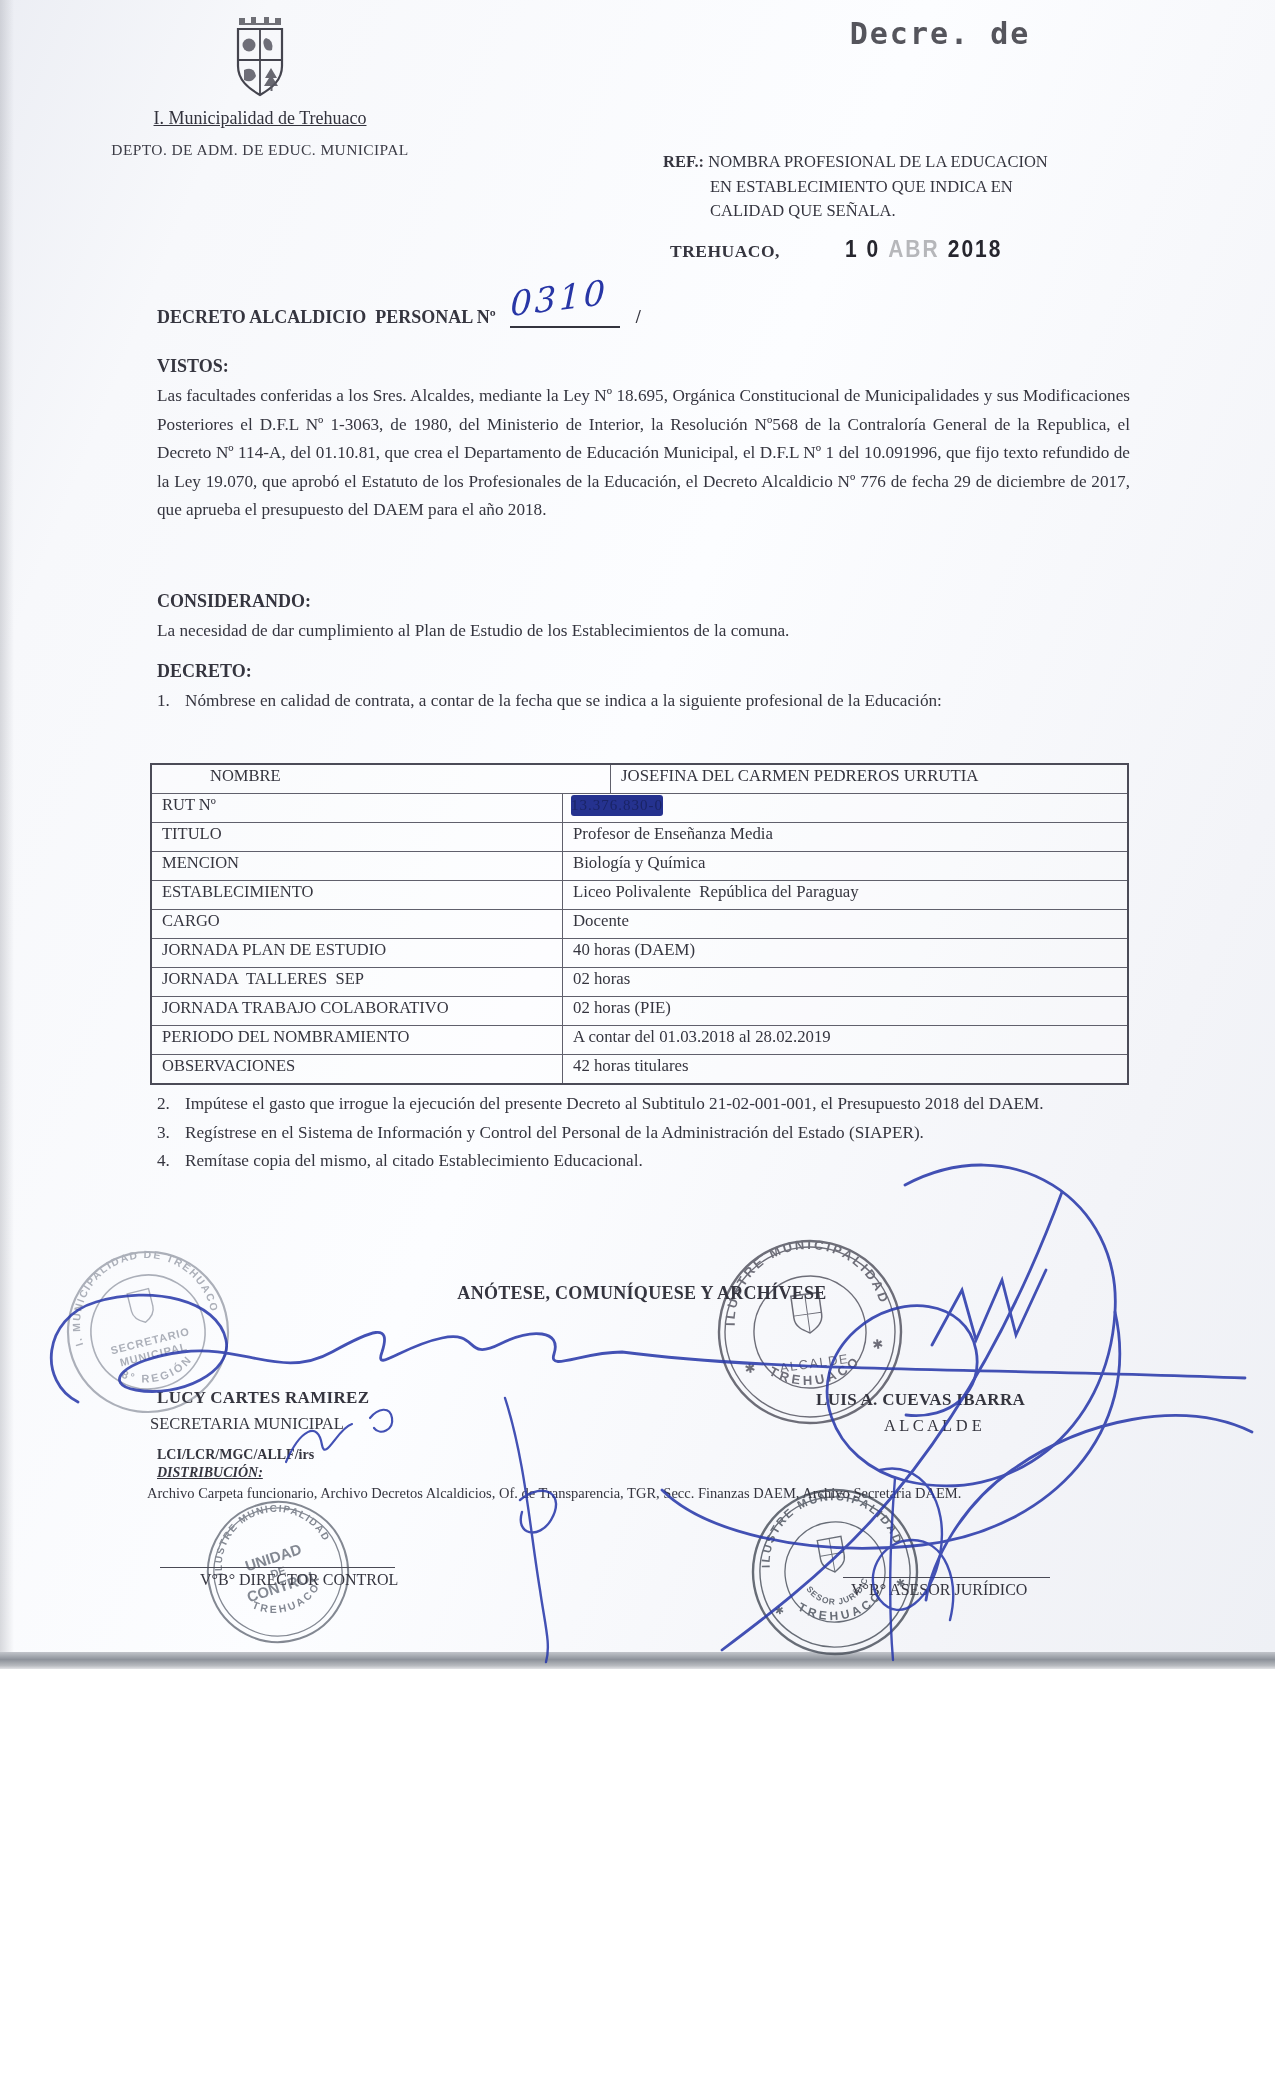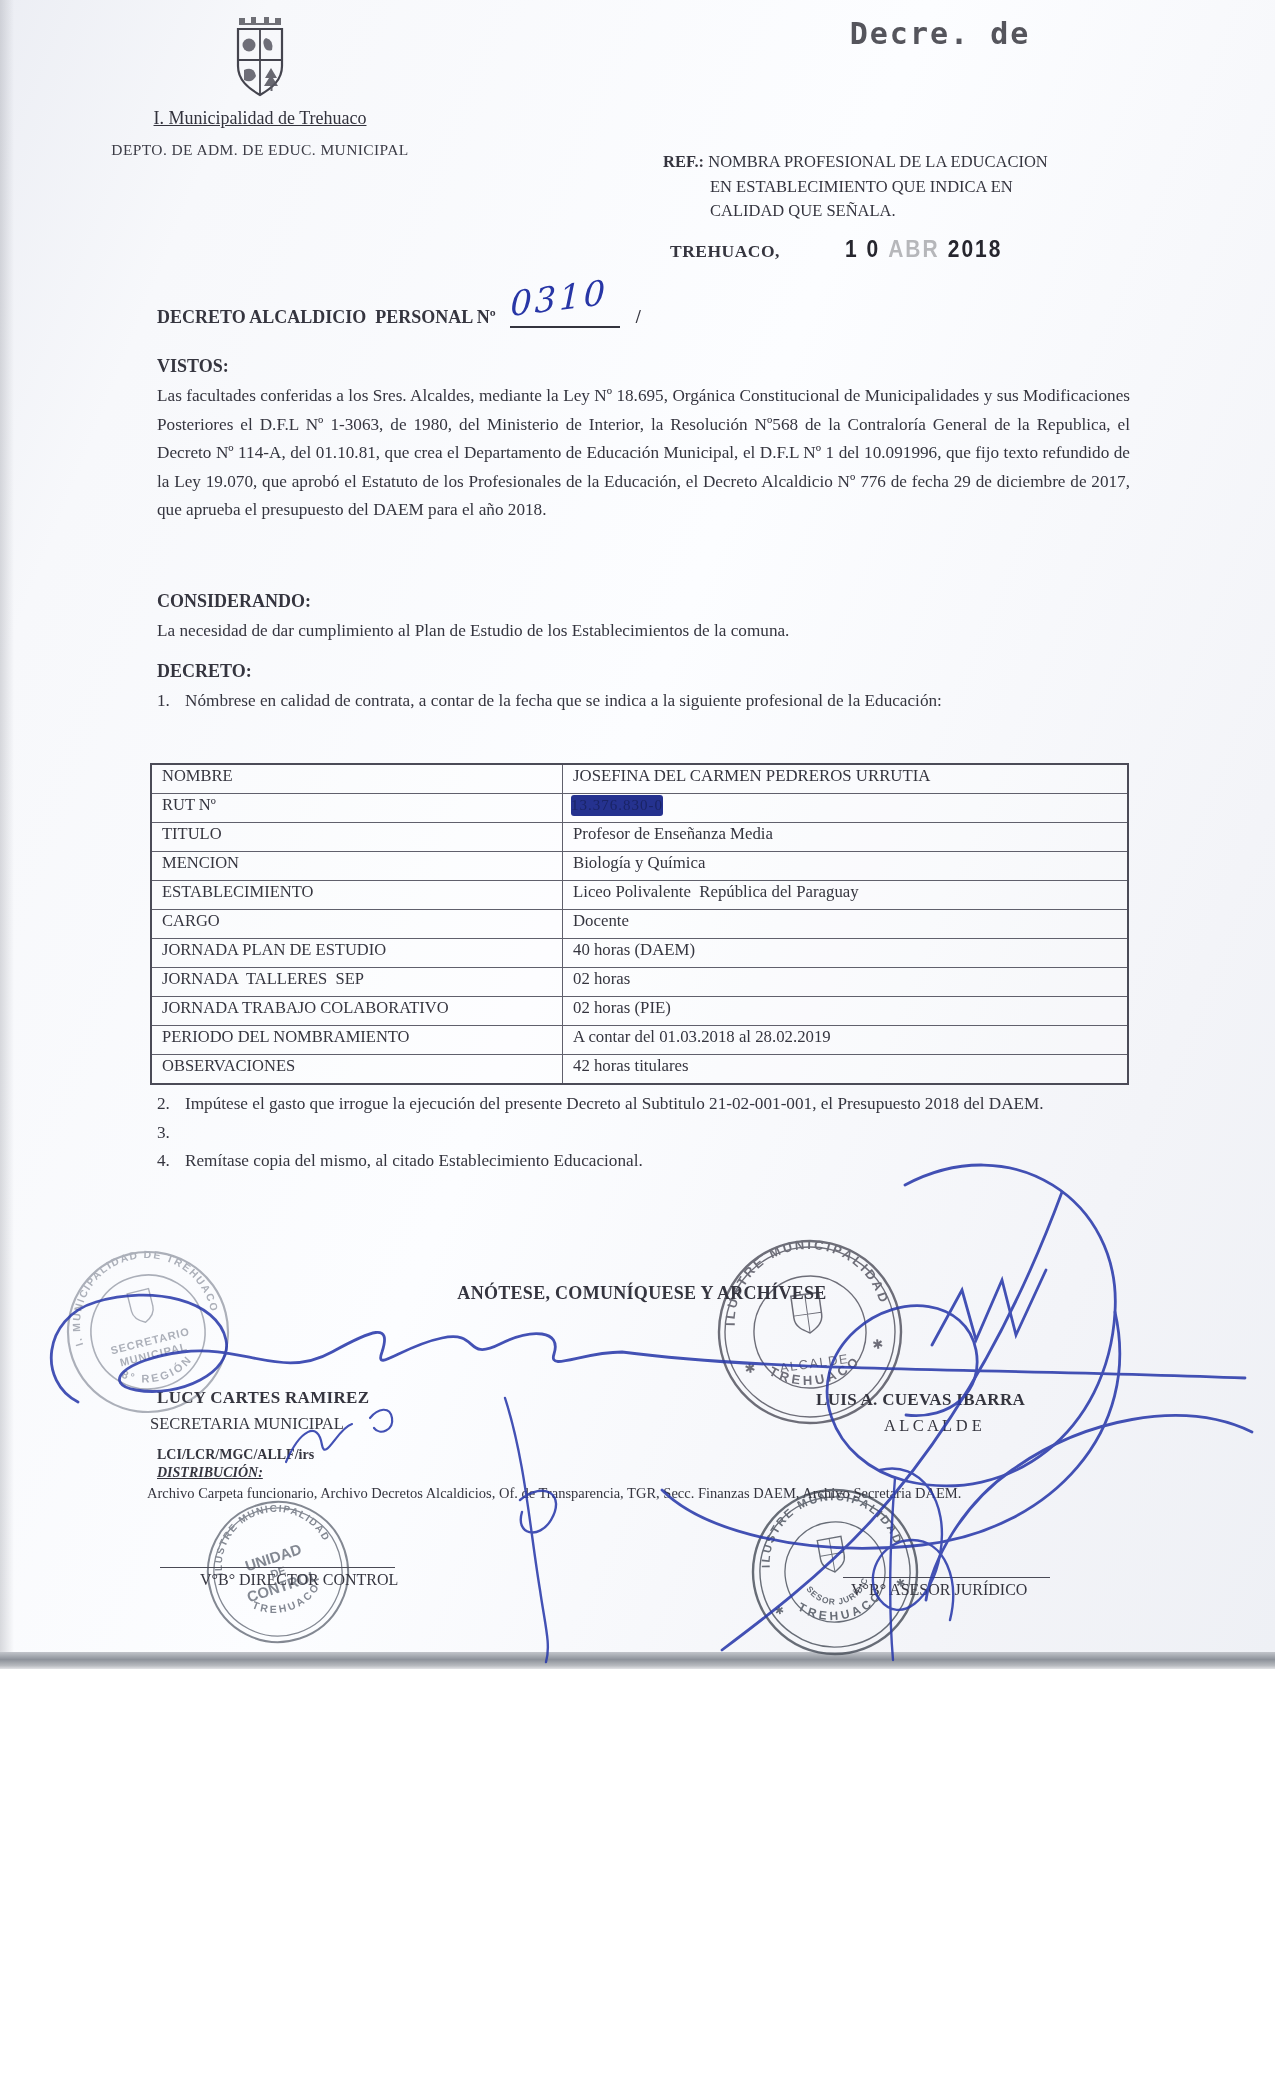--- a/index.html
+++ b/index.html
@@ -54,21 +54,21 @@
 
   .sec-h { font-weight:700; font-size:18px; z-index:3; }
   .body-p { font-size:17.2px; line-height:28.6px; text-align:justify; z-index:3; }
 
   .num-item { display:flex; font-size:17.2px; line-height:28.6px; z-index:3; }
   .num-item .n { width:28px; flex:none; }
 
   
   .doc-table { left:150px; top:763px; width:975px; border:2px solid #4b4b57; z-index:3; background:rgba(255,255,255,.25); }
   .t-row { display:flex; height:28px; border-top:1.4px solid #60606c; overflow:hidden; }
-  .t-row:first-child { border-top:none; }
+  .t-row:first-child { border-top:none;padding-left:48px; }
   .t-label { width:400px; flex:none; padding:1px 0 0 10px; font-size:16.5px; white-space:pre; }
   .t-value { flex:1; border-left:1.5px solid #60606c; padding:1px 0 0 10px; font-size:16.8px; white-space:pre; }
   .redaction { display:inline-block; background:#25328f; color:#1a2466; padding:0 0;
     border-radius:3px; margin-left:-2px; font-size:15px; letter-spacing:1px; line-height:21px; }
 
   .items-block { left:157px; top:1090px; width:970px; z-index:3; }
   .closing { left:157px; top:1283px; width:970px; text-align:center; font-weight:700;
     font-size:18px; letter-spacing:.3px; z-index:3; }
 
   .sig-name { font-weight:700; font-size:17px; z-index:4; letter-spacing:.3px; }
@@ -187,20 +187,21 @@
       </div>
   </div>
 
   <div class="abs items-block">
     <div class="num-item">
         <span class="n">2.</span>
         <span>Impútese el gasto que irrogue la ejecución del presente Decreto al Subtitulo 21-02-001-001, el Presupuesto 2018 del DAEM.</span>
       </div>
     <div class="num-item">
         <span class="n">3.</span>
+        <span>Regístrese en el Sistema de Información y Control del Personal de la Administración del Estado (SIAPER).</span>
       </div>
     <div class="num-item">
         <span class="n">4.</span>
         <span>Remítase copia del mismo, al citado Establecimiento Educacional.</span>
       </div>
   </div>
 
   <div class="abs closing">ANÓTESE, COMUNÍQUESE Y ARCHÍVESE</div>
 
   <svg class="abs stamp-svg" style="left:58px; top:1242px;" width="180" height="180" viewBox="0 0 180 180" opacity="0.72">

